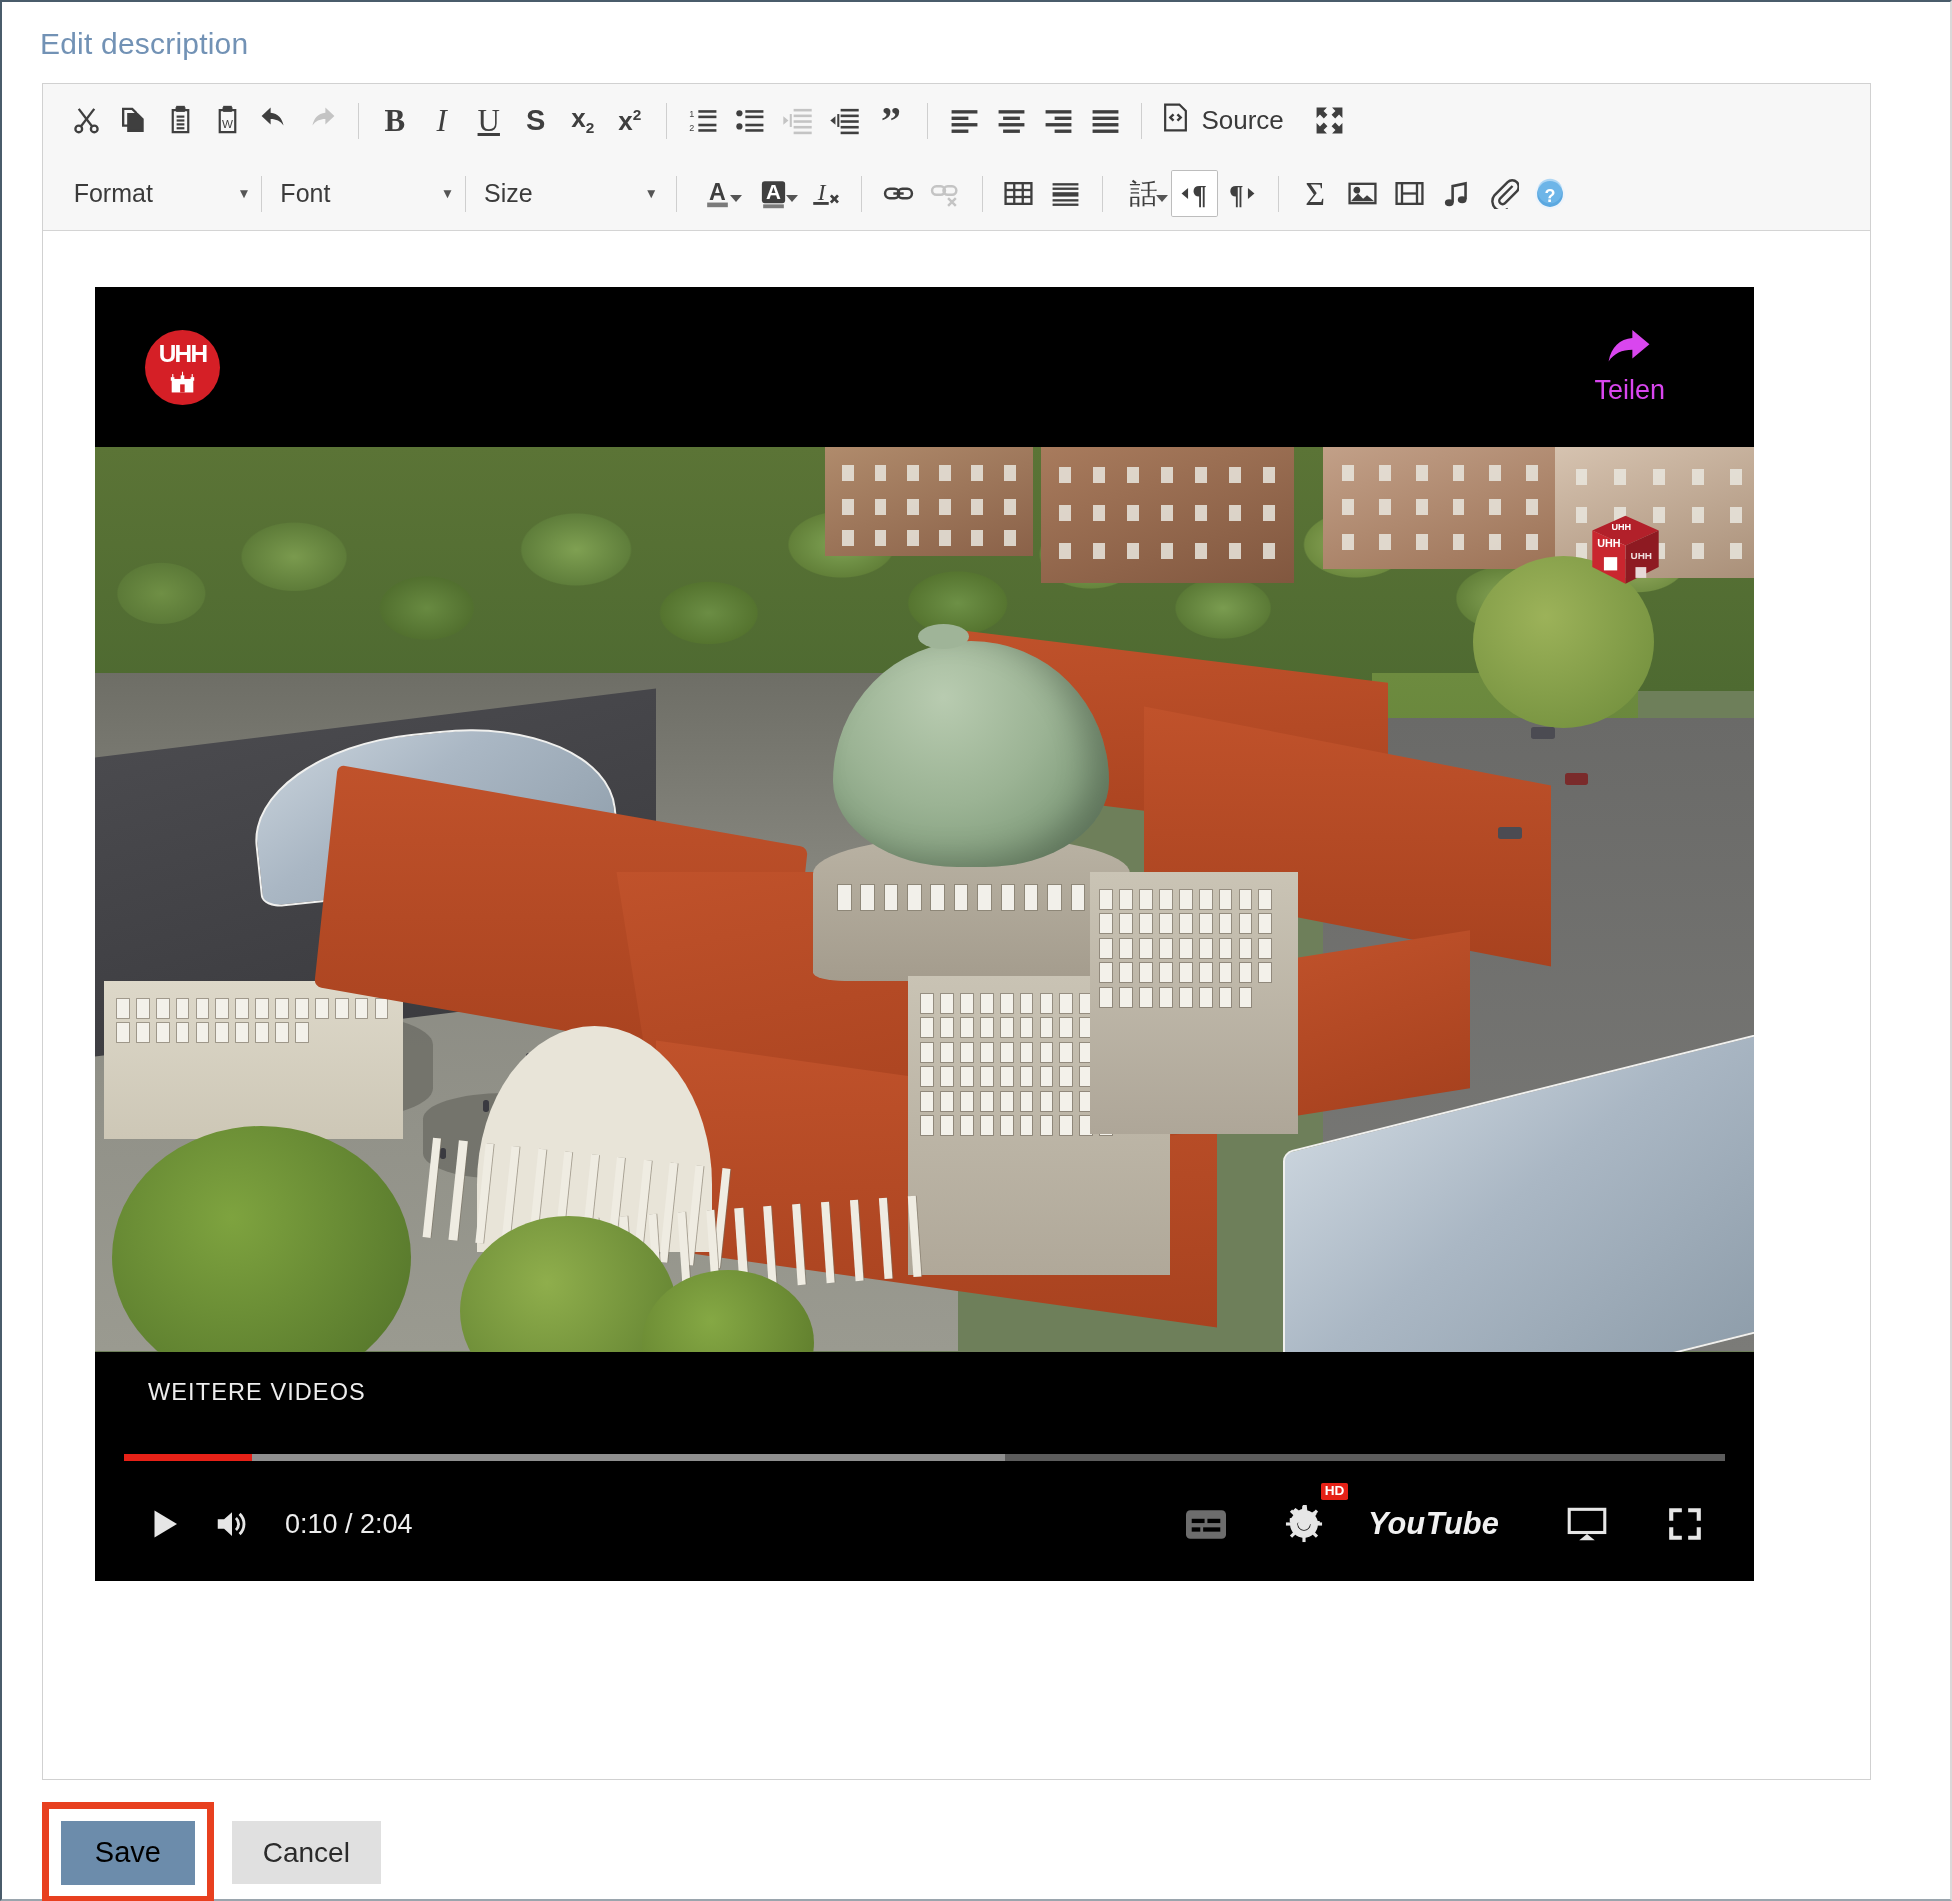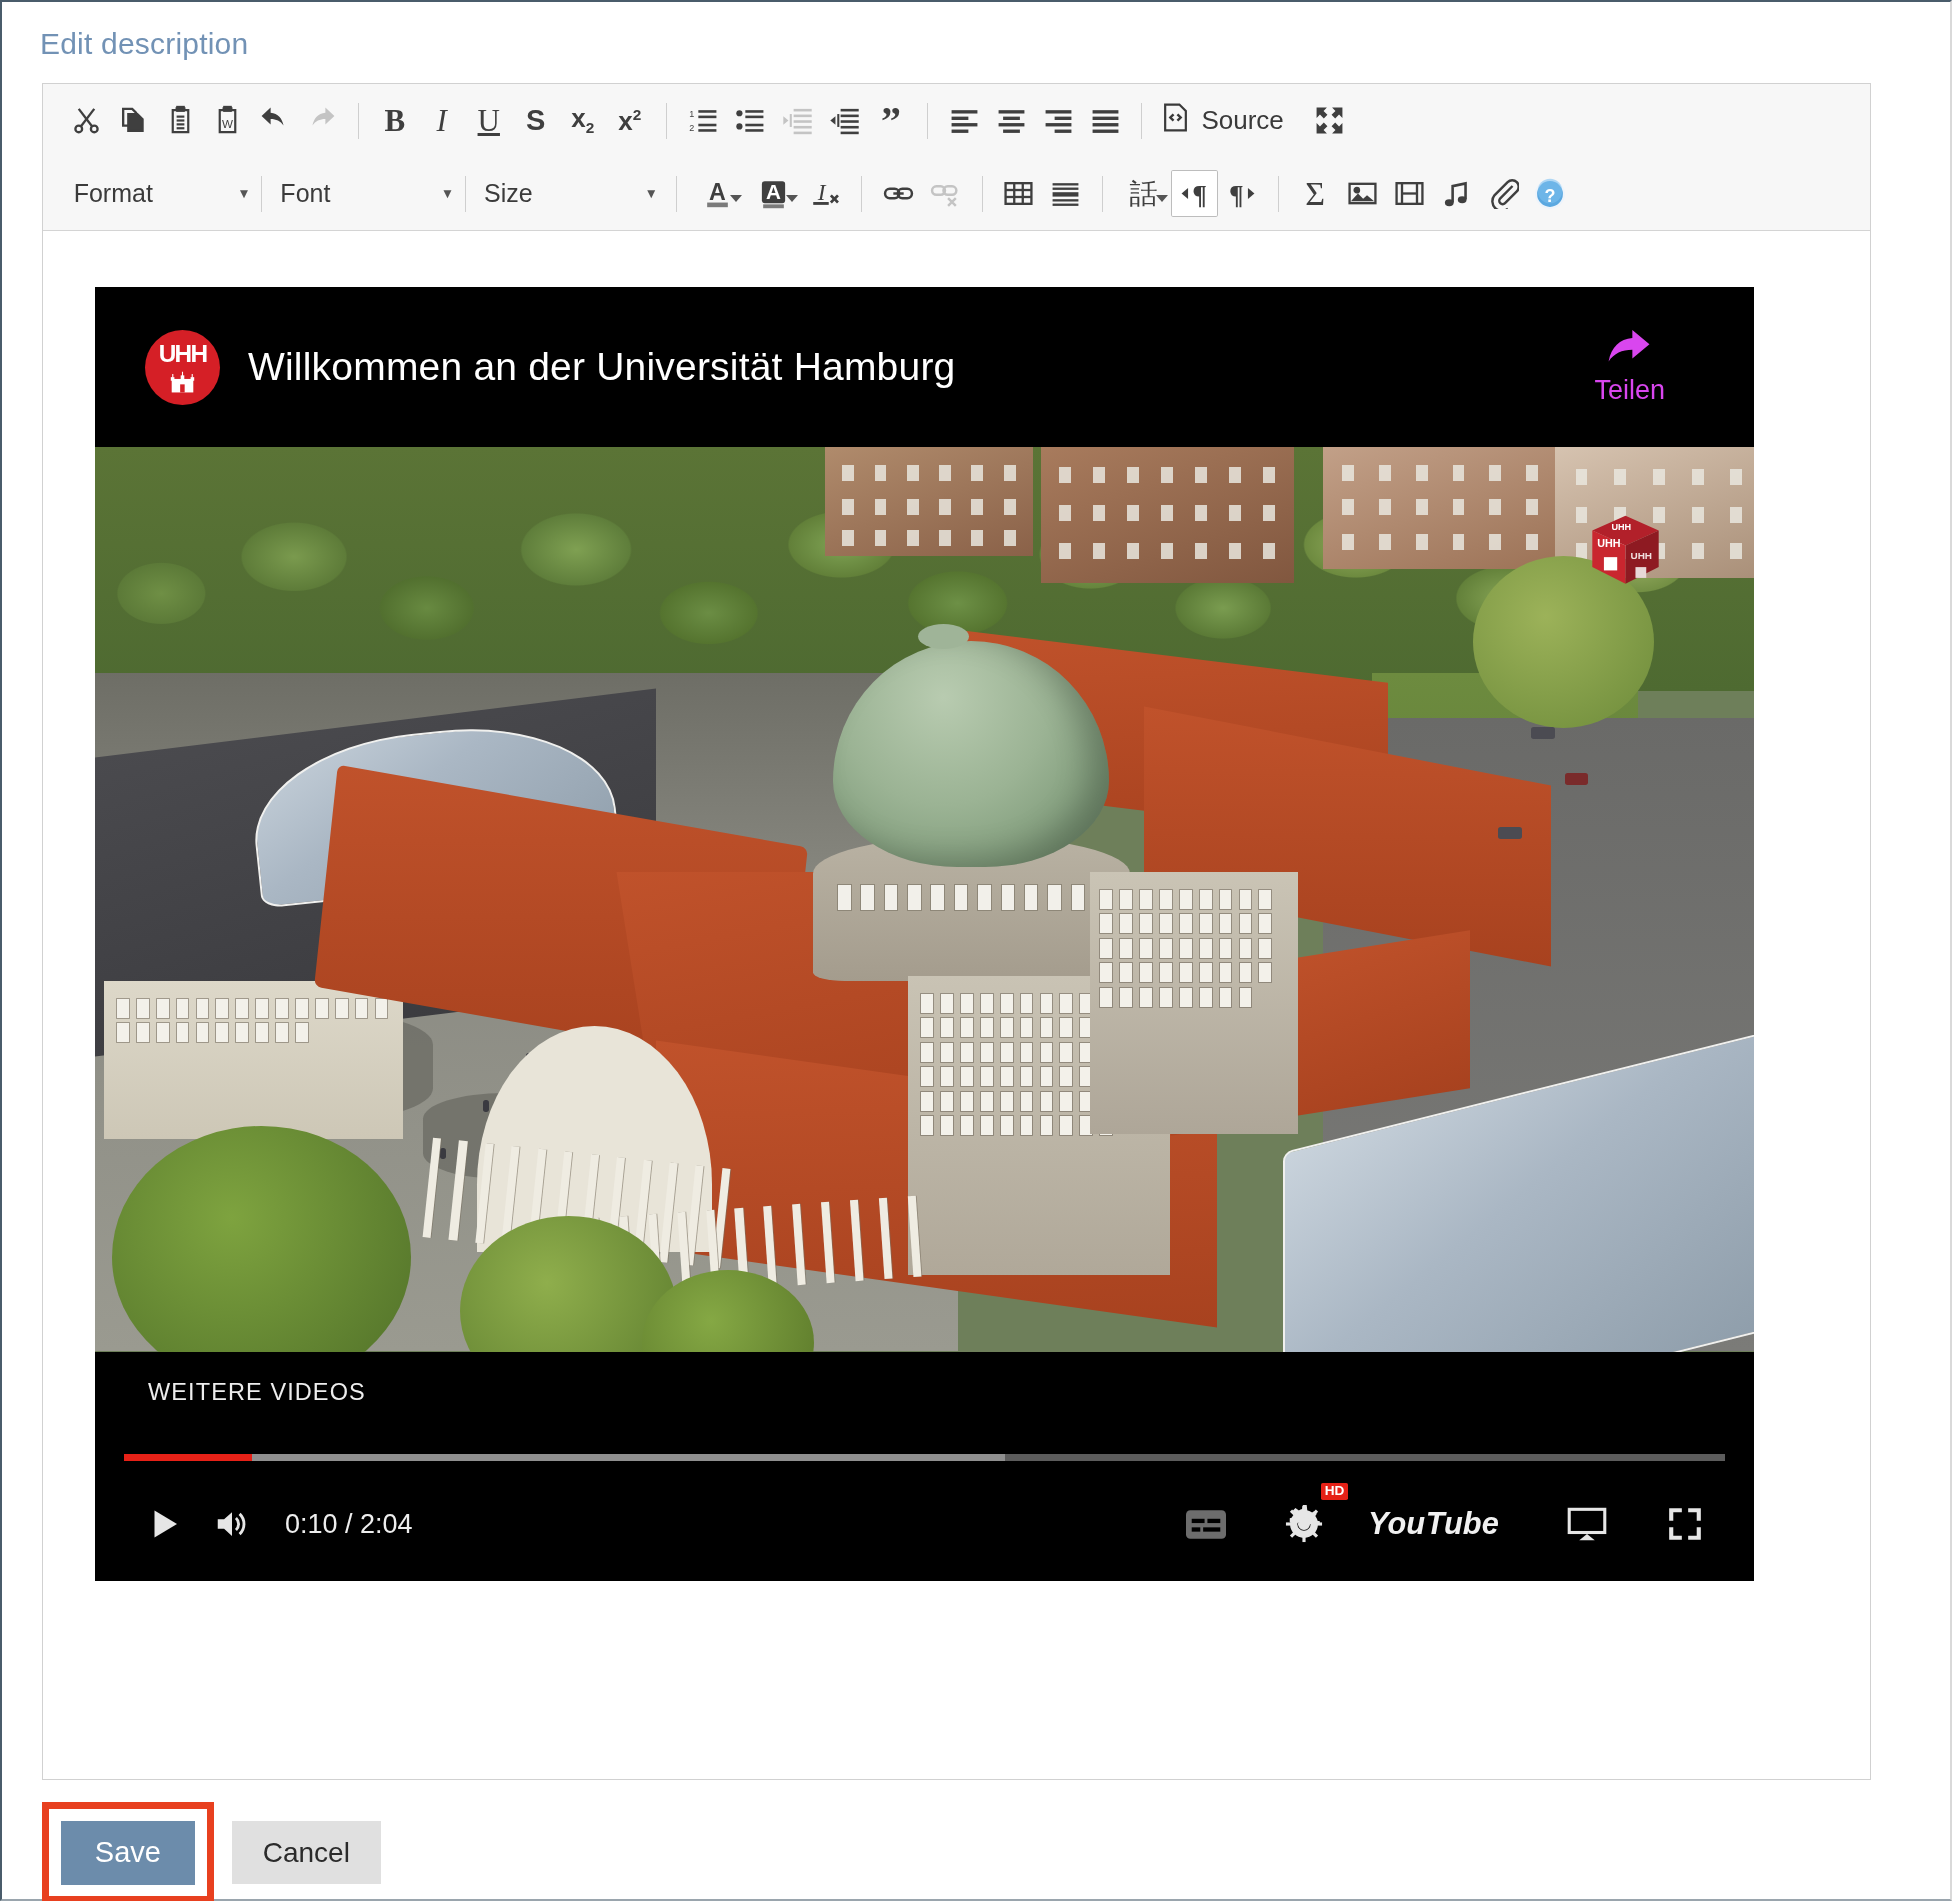--- a/index.html
+++ b/index.html
@@ -397,21 +397,21 @@
     display: flex; align-items: center;
   }
   #save-wrap {
     position: relative;
     padding: 11.8px;
     border: 7.2px solid #e8401f;
     background: #fff;
   }
   #save-btn {
     background: #6c8cab;
-    color: #ffffff;
+    color: #000000;
     border: none;
     font-size: 29px;
     padding: 15.4px 34px;
     cursor: pointer;
     font-family: "Liberation Sans", sans-serif;
   }
   #cancel-btn {
     background: #e0e0e0;
     color: #2b2b2b;
     border: none;
@@ -775,21 +775,20 @@
                 <rect x="2" y="9" width="4" height="4"></rect>
                   <rect x="13" y="7" width="4" height="6"></rect>
                   <rect x="24" y="9" width="4" height="4"></rect>
                 <rect x="3.6" y="5.5" width="1.2" height="4"></rect>
                   <rect x="14.4" y="3" width="1.2" height="5"></rect>
                   <rect x="25.2" y="5.5" width="1.2" height="4"></rect>
                 <rect x="12.4" y="17" width="5" height="9" fill="#d51f26"></rect>
               </svg>
             </span>
           </div>
-          <div id="yt-title">Willkommen an der Universität Hamburg</div>
           <div id="share">
             <span>
               <svg width="49" height="38" viewBox="0 0 24 20" fill="currentColor">
                 <path d="M13.5 1v4.3C6.9 5.8 2.4 10 1 17.6c2.9-4.2 7-6.1 12.5-6.1V16l9-7.5z"></path>
               </svg>
             </span>
             <span class="lbl">Teilen</span>
           </div>
         </div>
 

